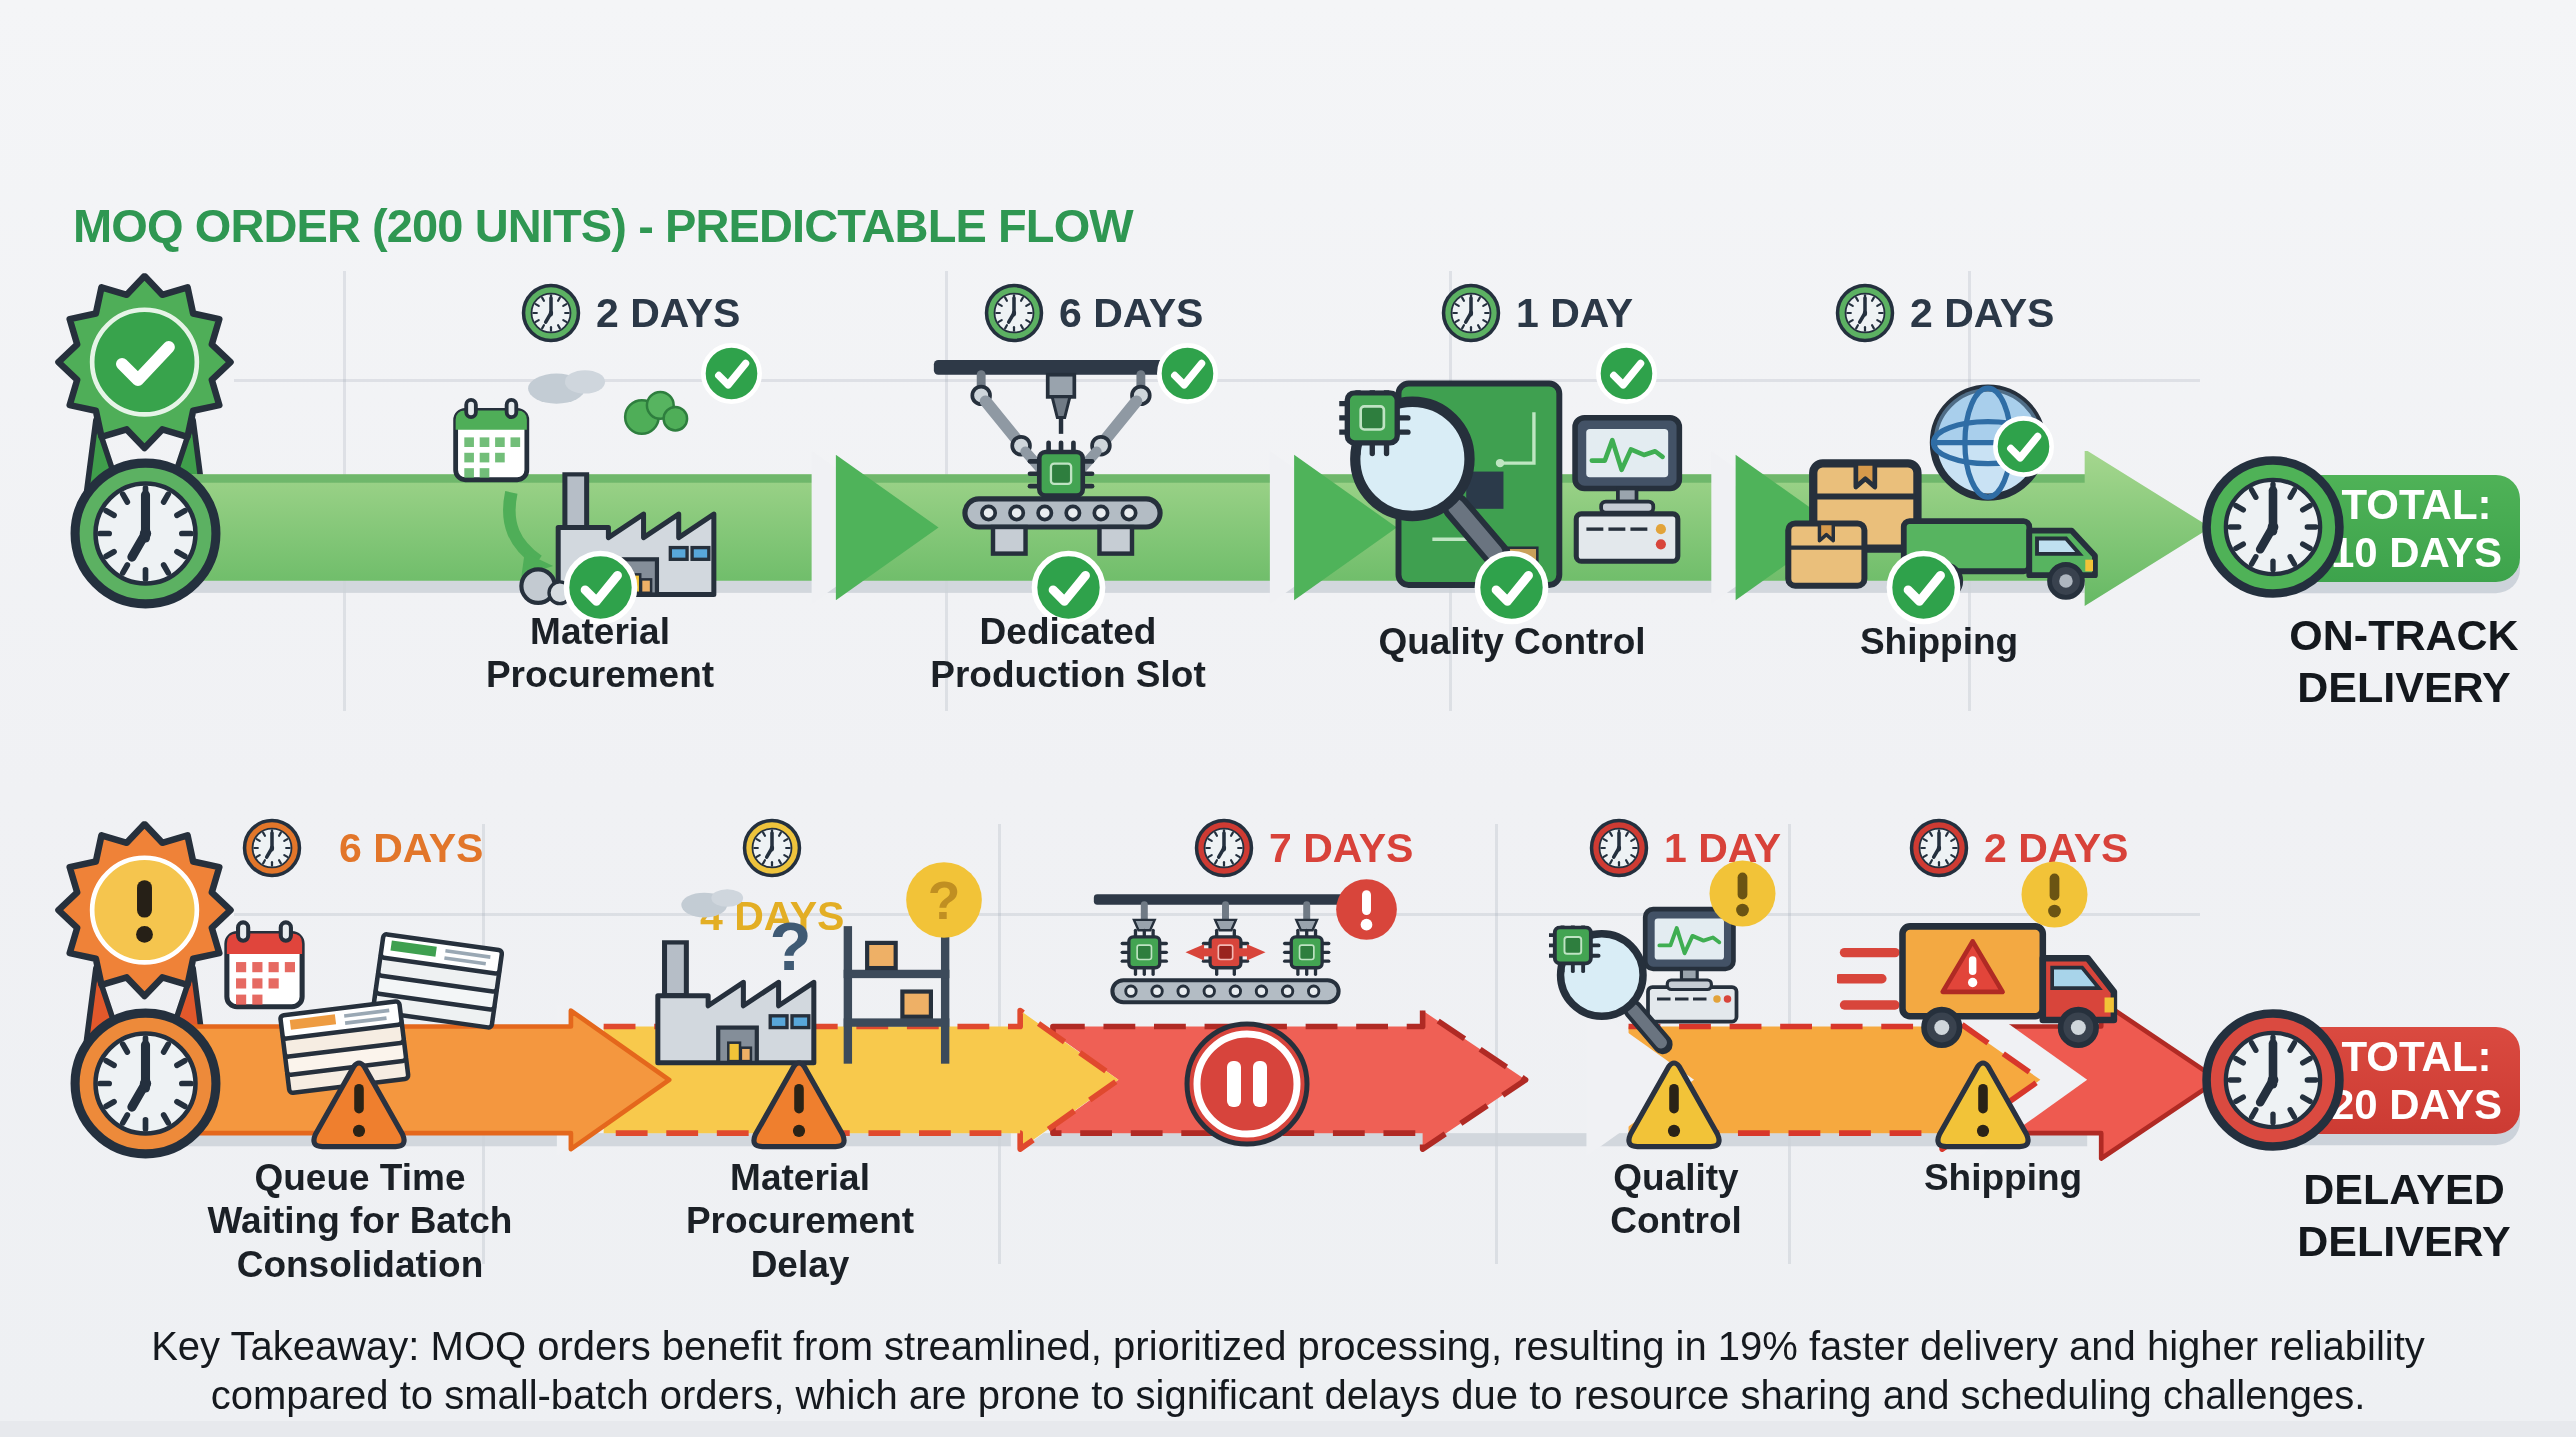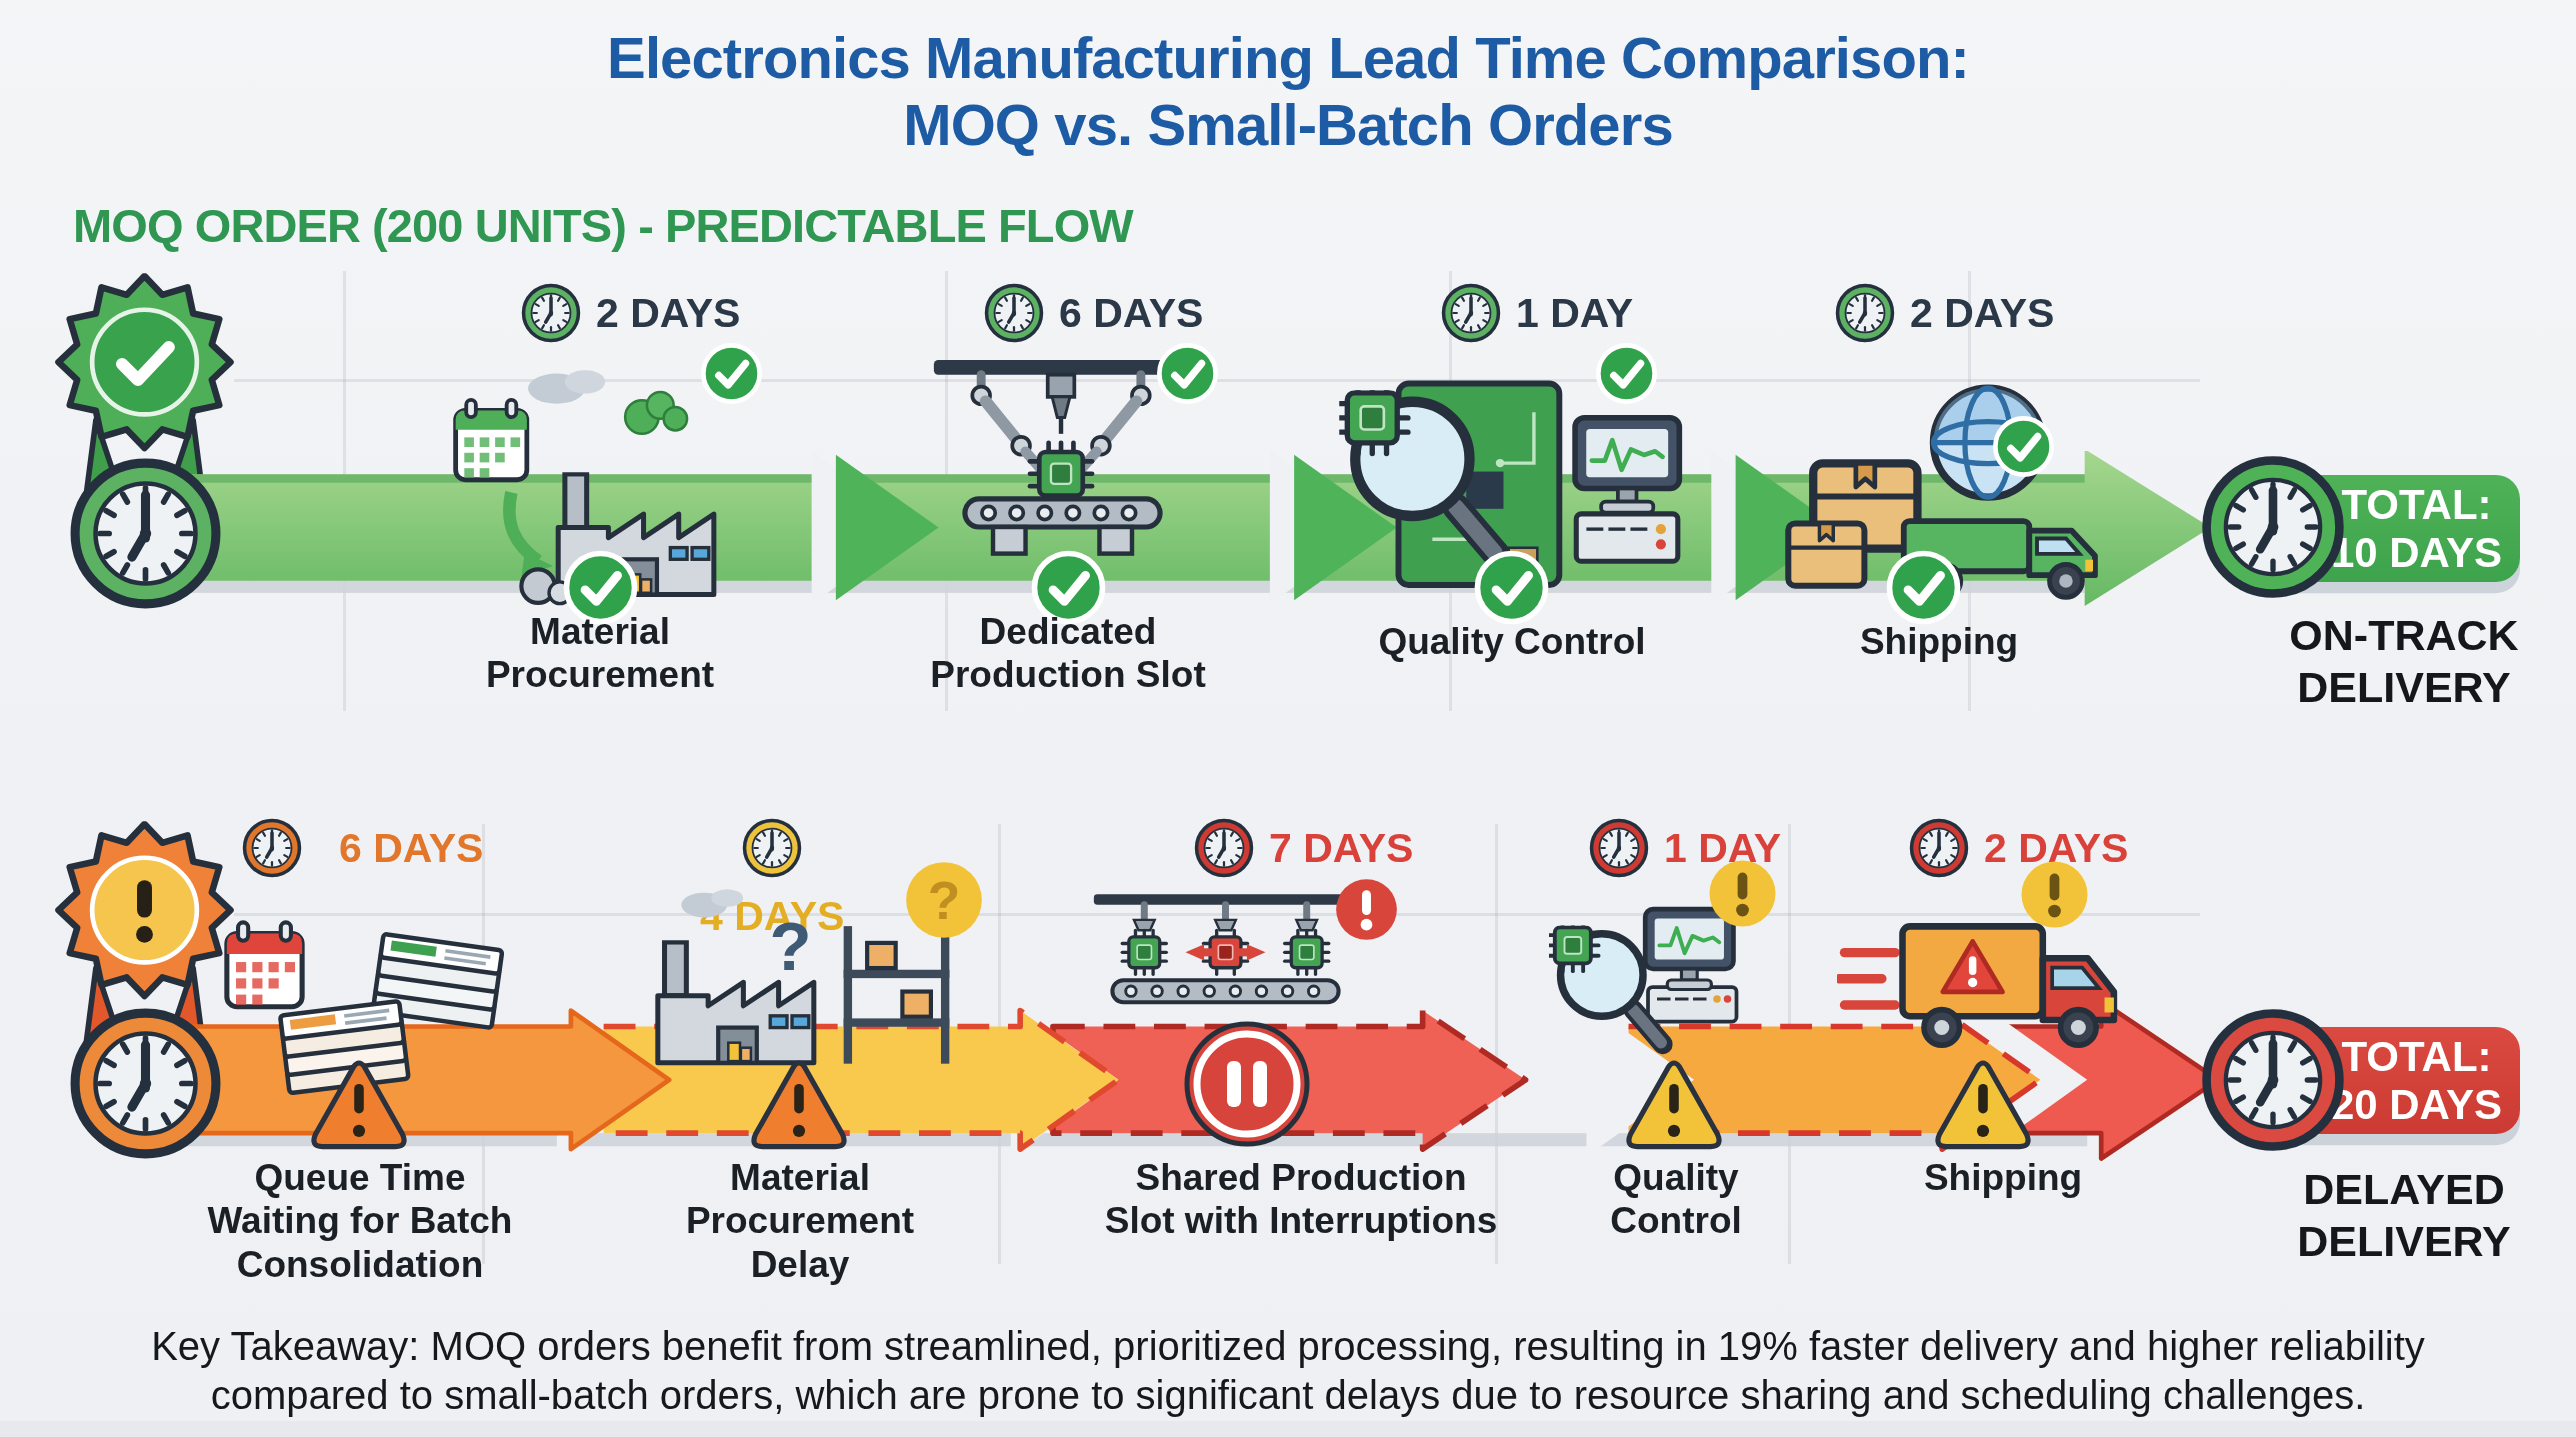--- a/index.html
+++ b/index.html
@@ -314,22 +314,20 @@
   <div class="gridv" style="left:945px;top:271px;height:440px;"></div>
   <div class="gridv" style="left:1449px;top:271px;height:440px;"></div>
   <div class="gridv" style="left:1968px;top:271px;height:440px;"></div>
   <div class="gridh" style="left:234px;top:379px;width:1966px;"></div>
   <div class="gridv" style="left:482px;top:824px;height:440px;"></div>
   <div class="gridv" style="left:998px;top:824px;height:440px;"></div>
   <div class="gridv" style="left:1495px;top:824px;height:440px;"></div>
   <div class="gridv" style="left:1788px;top:824px;height:440px;"></div>
   <div class="gridh" style="left:234px;top:913px;width:1966px;"></div>
 
-  <div class="title">Electronics Manufacturing Lead Time Comparison:
-MOQ vs. Small-Batch Orders</div>
 
   <div class="sec-hdr hdr-moq">MOQ ORDER (200 UNITS) - PREDICTABLE FLOW</div>
 
   <svg class="abs" style="left:51px;top:273px;width:187px;height:267px" viewBox="0 0 200 285" width="187" height="267">
       <use href="#s-rosette-g"></use>
     </svg>
 
   <svg class="abs" style="left:131px;top:451px;width:2134px;height:168px" viewBox="0 0 2280 180">
     <defs>
       <linearGradient id="gband" x1="0" y1="0" x2="0" y2="1">
@@ -594,22 +592,20 @@
   <svg class="abs" style="left:1928px;top:1054px;width:110px;height:105px;color:#f2c338" viewBox="0 0 118 112" width="110" height="105">
       <use href="#s-warn"></use>
     </svg>
 
   <div class="lbl" style="left:360px;top:1156px;width:487px;">Queue Time
 Waiting for Batch
 Consolidation</div>
   <div class="lbl" style="left:800px;top:1156px;width:431px;">Material
 Procurement
 Delay</div>
-  <div class="lbl" style="left:1301px;top:1156px;width:599px;">Shared Production
-Slot with Interruptions</div>
   <div class="lbl" style="left:1676px;top:1156px;width:300px;">Quality
 Control</div>
   <div class="lbl" style="left:2003px;top:1156px;width:300px;">Shipping</div>
 
   <div class="total-badge tb-red">
     <div class="txt" style="white-space:pre-line;">TOTAL:
 20 DAYS</div>
   </div>
   <svg class="abs" style="left:2198px;top:1005px;width:150px;height:150px;color:#da4a40" viewBox="0 0 160 160" width="150" height="150">
       <use href="#s-clock"></use>

